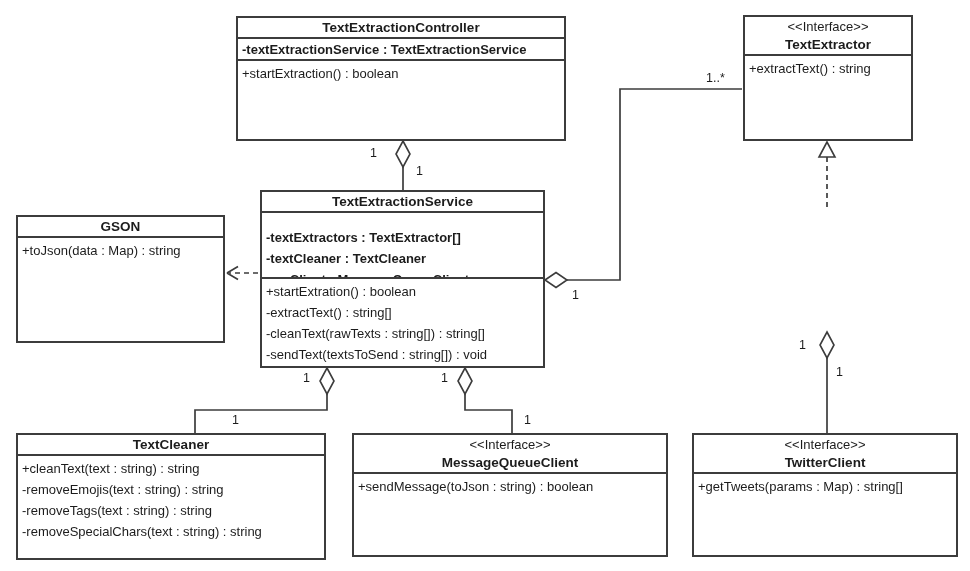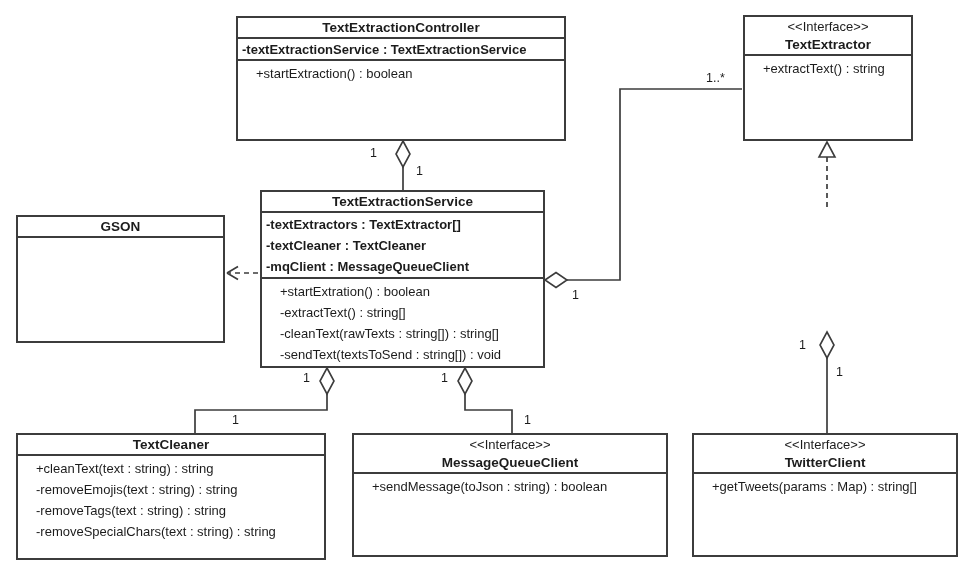--- a/index.html
+++ b/index.html
@@ -9,21 +9,21 @@
   }
   .wires{position:absolute;left:0;top:0;z-index:1;}
   .cls{
     position:absolute;z-index:2;background:#ffffff;
     border:2px solid #3c3c3c;box-sizing:border-box;
     display:flex;flex-direction:column;
   }
   .cls-header{border-bottom:2px solid #3c3c3c;text-align:center;padding:1px 2px;flex:0 0 auto;}
   .stereotype{font-size:13px;line-height:18px;white-space:nowrap;}
   .cls-name{font-weight:bold;font-size:13.5px;line-height:17px;white-space:nowrap;}
-  .compartment{font-size:13px;padding:2px 18px;box-sizing:border-box;overflow:hidden;}
+  .compartment{font-size:13px;padding:2px 4px;box-sizing:border-box;overflow:hidden;}
   .compartment .member{line-height:21px;white-space:nowrap;}
   .sep{border-bottom:2px solid #3c3c3c;font-weight:bold;}
   .grow{flex:1 1 auto;}
   .mult{position:absolute;z-index:3;font-size:12.5px;line-height:13px;background:transparent;}
 </style>
 </head>
 <body>
 
 <div class="canvas">
 
@@ -85,27 +85,30 @@
     </div>
     <div class="compartment grow">
         <div class="member">+extractText() : string</div>
       </div>
   </div>
 
   <div class="cls" style="left:16px;top:215px;width:209px;height:128px">
     <div class="cls-header">
       <div class="cls-name">GSON</div>
     </div>
+    <div class="compartment grow">
+        <div class="member">+toJson(data : Map) : string</div>
+      </div>
   </div>
 
   <div class="cls" style="left:260px;top:190px;width:285px;height:178px">
     <div class="cls-header">
       <div class="cls-name">TextExtractionService</div>
     </div>
-    <div class="compartment sep" style="height:66px;padding:1px 4px">
+    <div class="compartment sep" style="height:66px;padding:14px 4px">
         <div class="member">-textExtractors : TextExtractor[]</div>
         <div class="member">-textCleaner : TextCleaner</div>
         <div class="member">-mqClient : MessageQueueClient</div>
       </div>
     <div class="compartment grow">
         <div class="member">+startExtration() : boolean</div>
         <div class="member">-extractText() : string[]</div>
         <div class="member">-cleanText(rawTexts : string[]) : string[]</div>
         <div class="member">-sendText(textsToSend : string[]) : void</div>
       </div>

